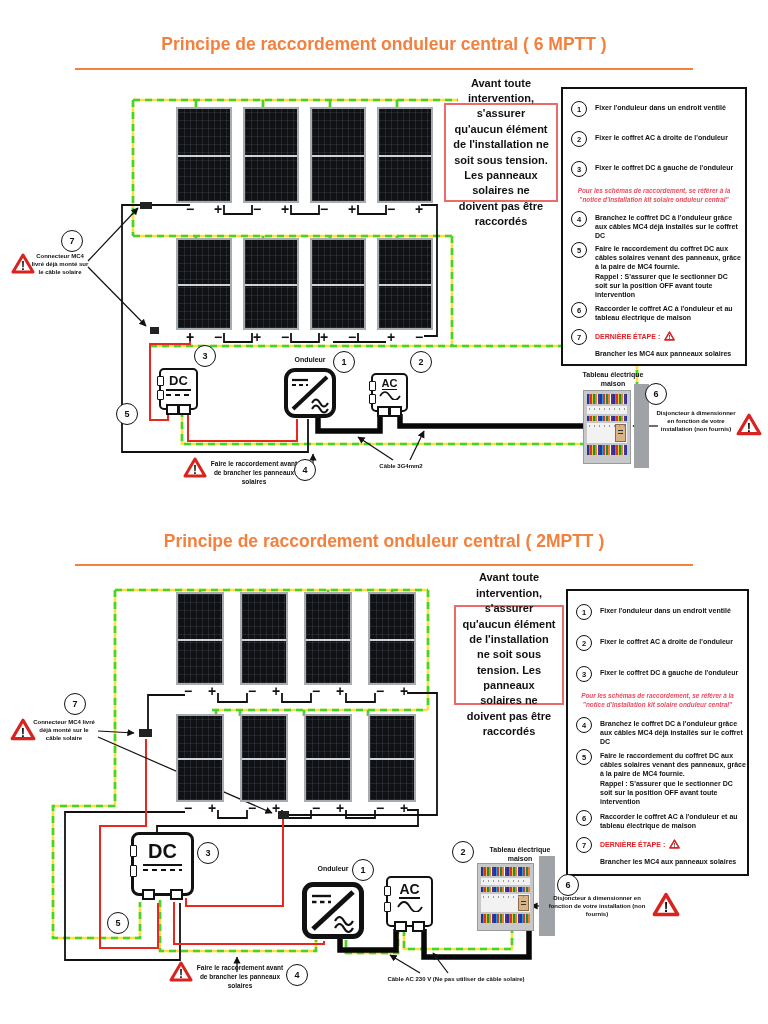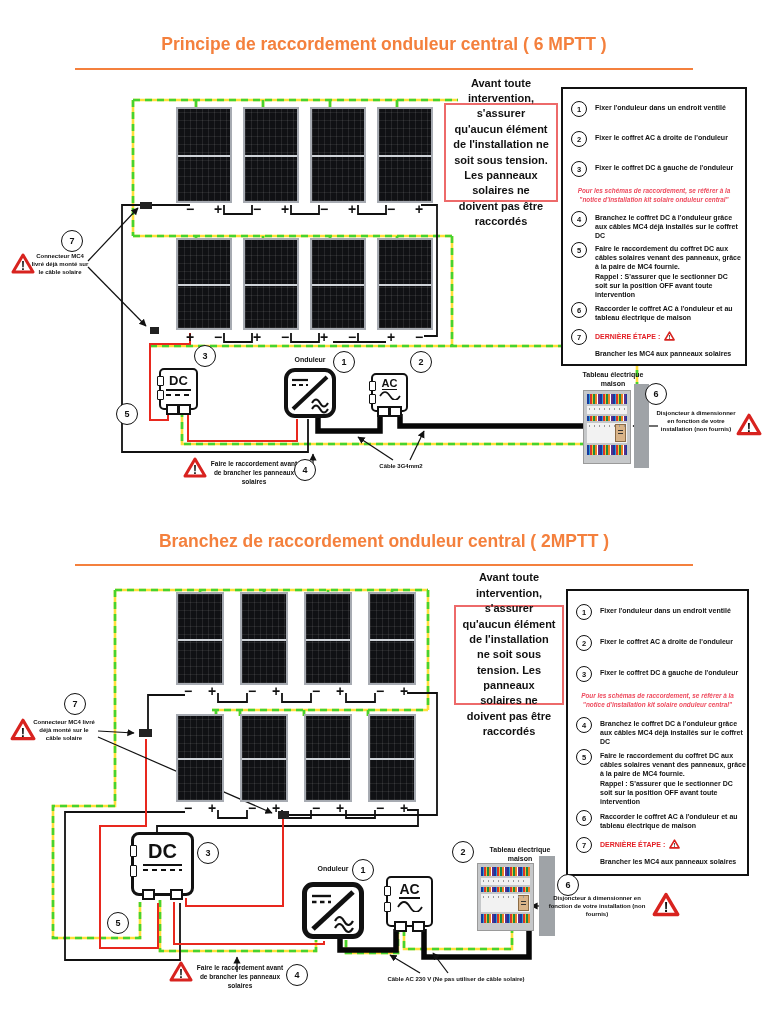--- a/index.html
+++ b/index.html
@@ -278,21 +278,21 @@
     </svg>
 
   <svg class="wtri" style="left:183px;top:457px;" width="24" height="21" viewBox="0 0 24 21">
     <path d="M12 2 L22 19 L2 19 Z" fill="#fff" stroke="#D8231F" stroke-width="3" stroke-linejoin="round"></path>
     <text x="12" y="17" text-anchor="middle" font-size="12" font-weight="bold" fill="#111">!</text>
     </svg>
   <div class="small-label" style="left:208px;top:460px;width:92px;font-size:6.5px;">Faire le raccordement avant de brancher les panneaux solaires</div>
   <div class="marker" style="left:294px;top:459px;">4</div>
   <div class="small-label" style="left:365px;top:462px;width:72px;font-size:6px;">Câble 3G4mm2</div>
 
-  <div class="title" style="top:531px;">Branchez de raccordement onduleur central (  2MPTT )</div>
+  <div class="title" style="top:531px;">Principe de raccordement onduleur central (  2MPTT )</div>
   <div class="rule" style="left:75px;top:564px;width:618px;"></div>
 
   <div class="panel" style="left:176px;top:592px;width:48px;height:93px;"></div>
   <div class="panel" style="left:240px;top:592px;width:48px;height:93px;"></div>
   <div class="panel" style="left:304px;top:592px;width:48px;height:93px;"></div>
   <div class="panel" style="left:368px;top:592px;width:48px;height:93px;"></div>
   <div class="terms" style="left:176px;top:683px;width:48px;height:15px;">
     <span>−</span>
       <span>+</span>
     </div>

